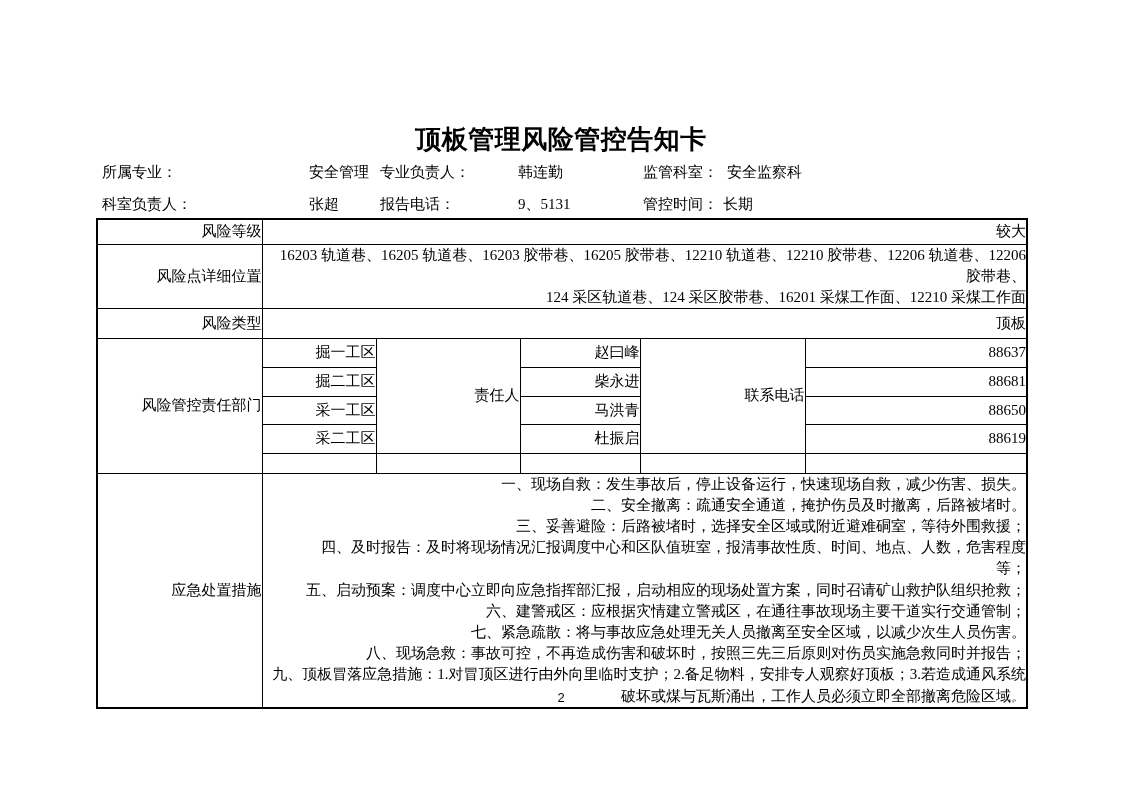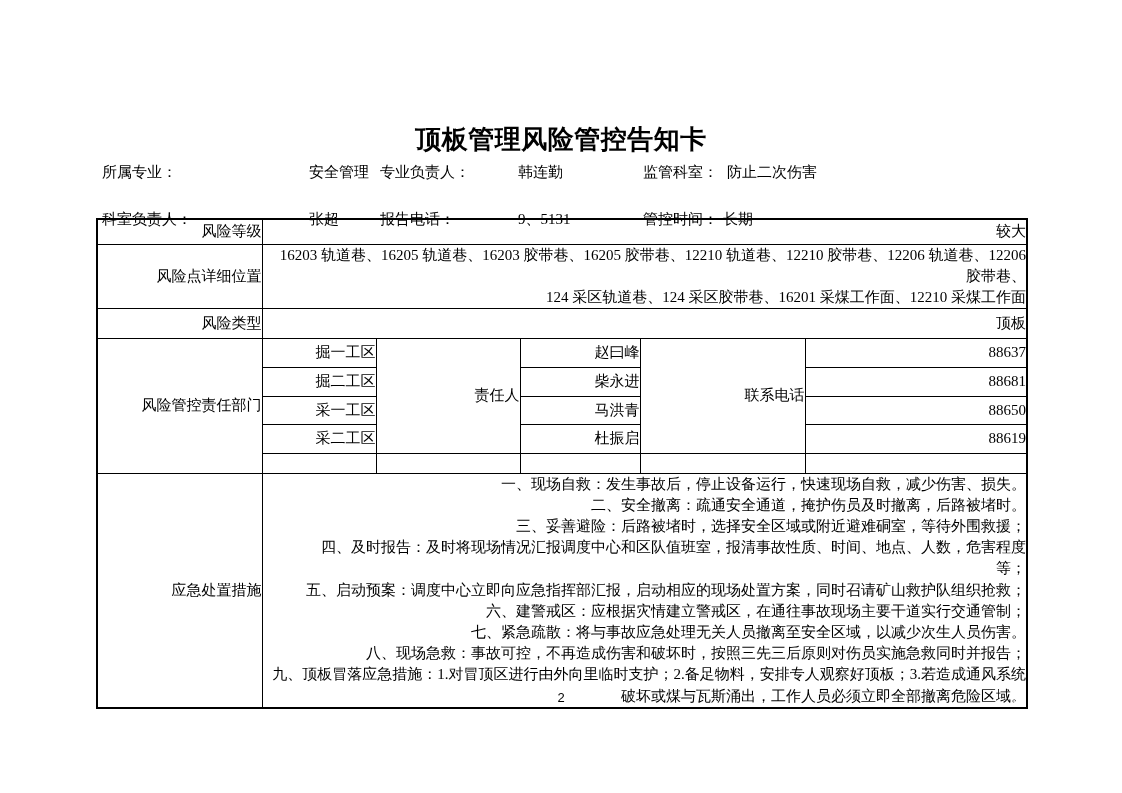--- a/index.html
+++ b/index.html
@@ -32,21 +32,21 @@
   }
   .info-line {
     position: absolute;
     left: 0;
     width: 100%;
     height: 22px;
     font-size: 15px;
   }
   .info-line span { position: absolute; white-space: nowrap; }
   .line1 { top: 163px; padding-left: 10px; }
-  .line2 { top: 210px; }
+  .line2 { top: 195px; }
   .pos-a { left: 102px; }
   .pos-b { left: 265px; margin-left: 44px; }
   .pos-c { left: 380px; }
   .pos-d { left: 518px; }
   .pos-e { left: 643px; }
   .pos-f1 { left: 727px; }
   .pos-f2 { left: 723px; }
 
   table.main-table {
     position: absolute;
@@ -115,21 +115,21 @@
 <div class="page">
 
   <div class="page-title">顶板管理风险管控告知卡</div>
 
   <div class="info-line line1">
     <span class="pos-a">所属专业：</span>
     <span class="pos-b">安全管理</span>
     <span class="pos-c">专业负责人：</span>
     <span class="pos-d">韩连勤</span>
     <span class="pos-e">监管科室：</span>
-    <span class="pos-f1">防止二次伤害</span>
+    <span class="pos-f1">安全监察科</span>
   </div>
 
   <div class="info-line line2">
     <span class="pos-a">科室负责人：</span>
     <span class="pos-b">张超</span>
     <span class="pos-c">报告电话：</span>
     <span class="pos-d">9、5131</span>
     <span class="pos-e">管控时间：</span>
     <span class="pos-f2">长期</span>
   </div>

